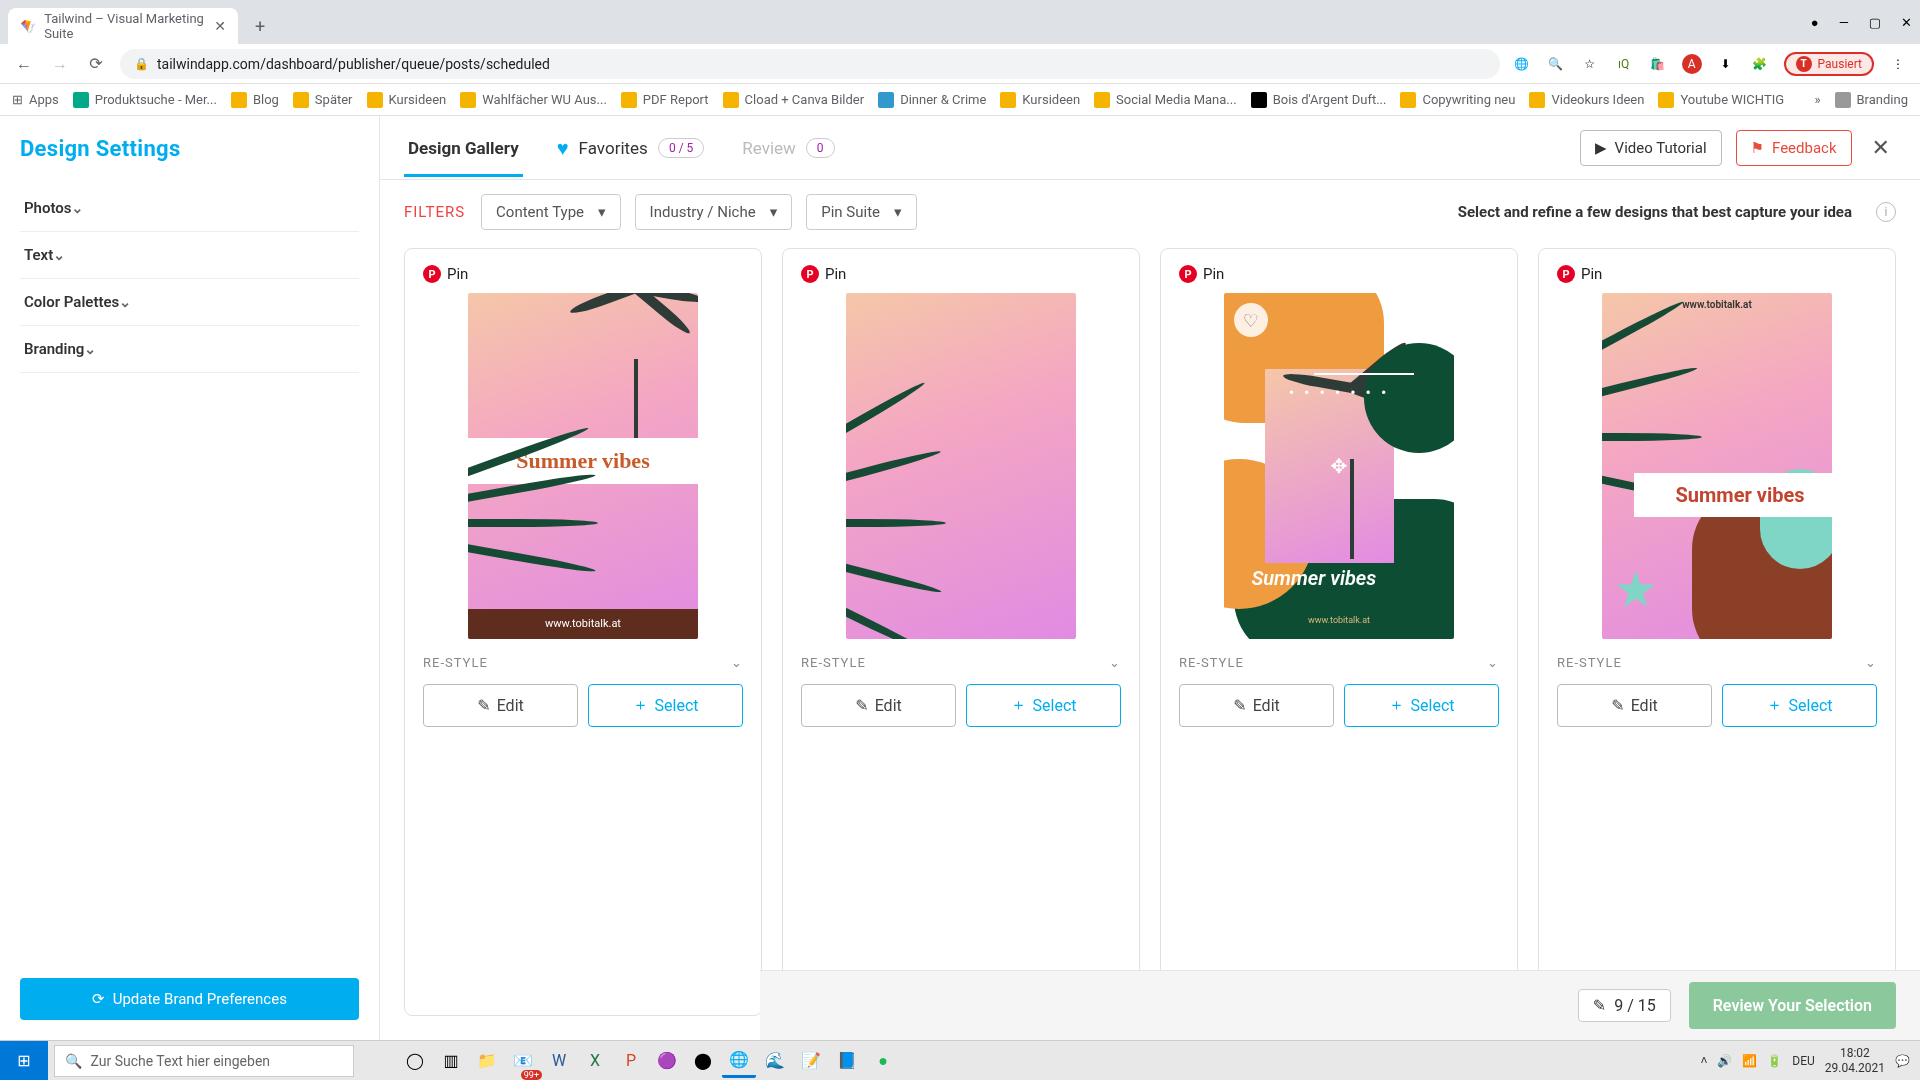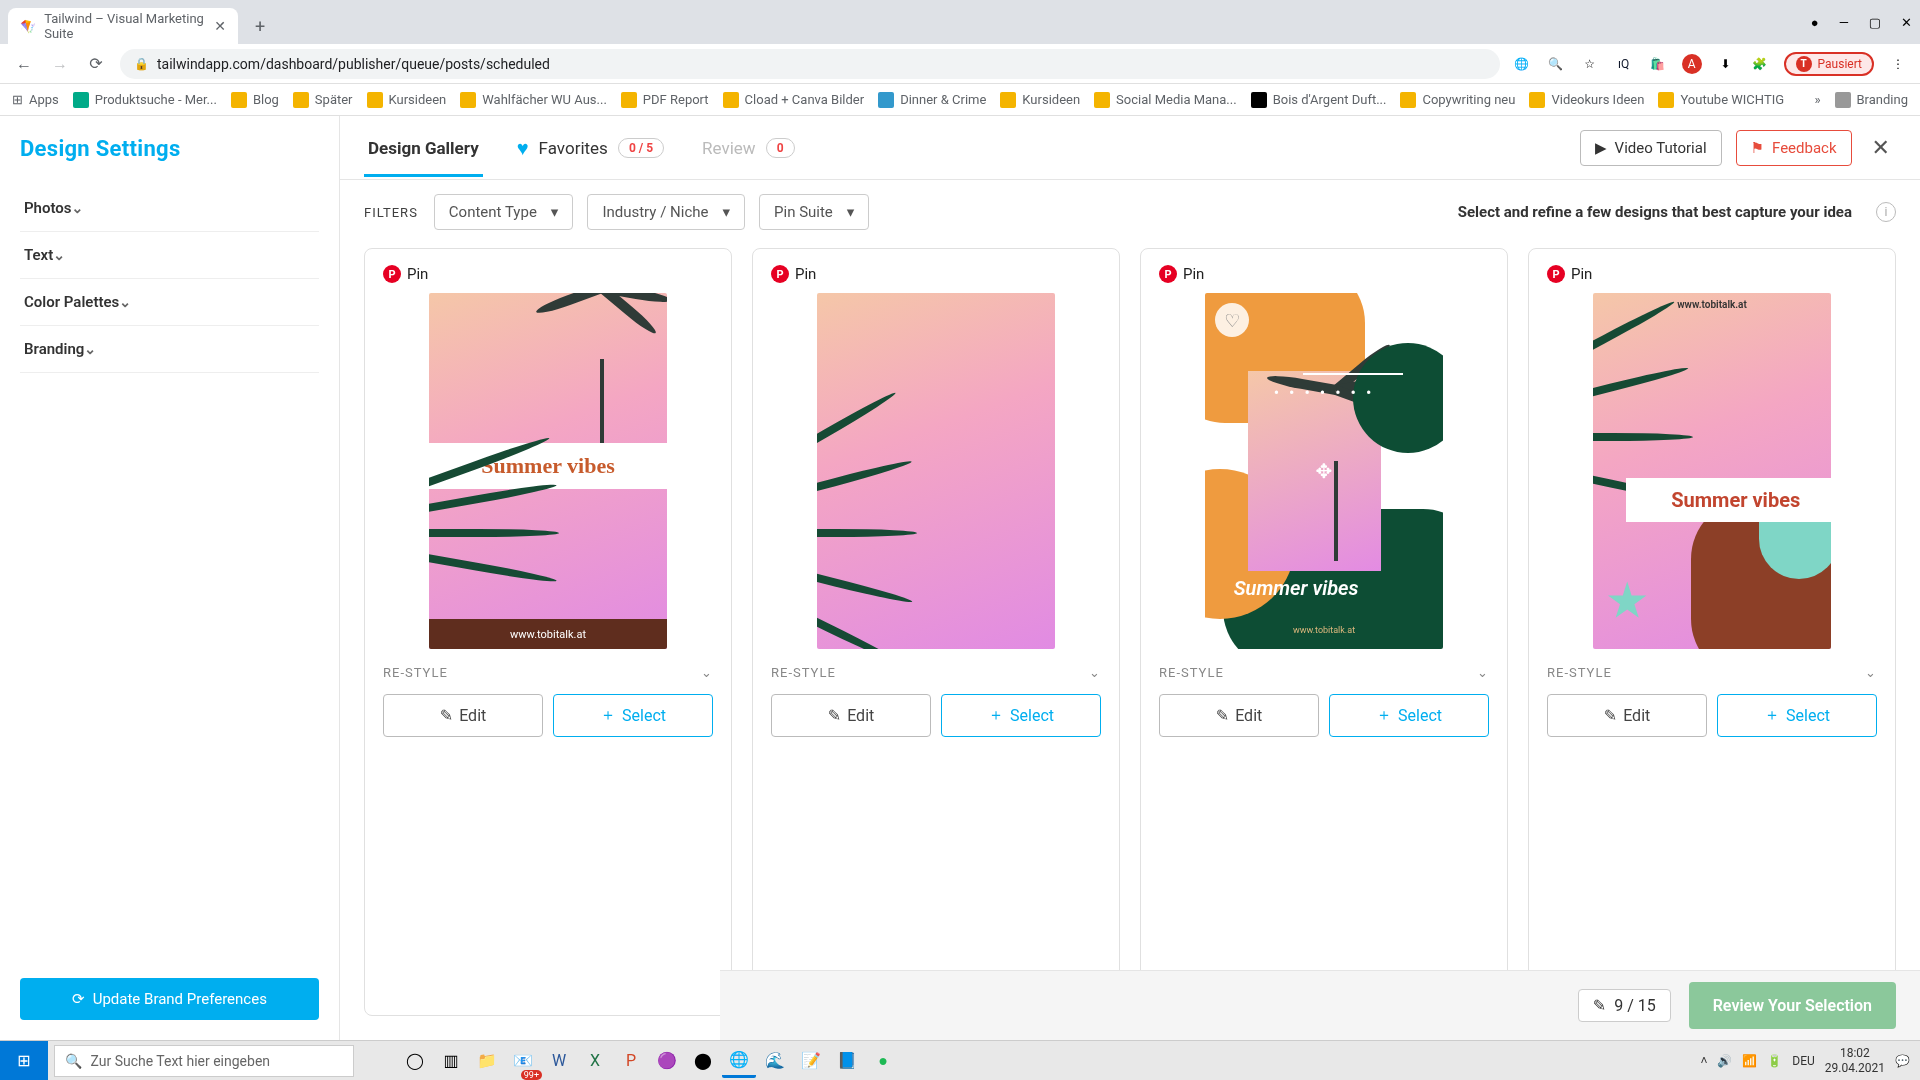--- a/index.html
+++ b/index.html
@@ -21,40 +21,40 @@
 .ext-icon { width:20px; height:20px; border-radius:4px; display:flex; align-items:center; justify-content:center; font-size:12px; cursor:pointer; }
 .pause-chip { background:#fde8e8; border:2px solid #d93025; border-radius:16px; padding:2px 10px; display:flex; align-items:center; gap:6px; font-size:12px; color:#d93025; }
 .pause-dot { width:16px; height:16px; background:#d93025; border-radius:50%; color:#fff; font-size:10px; display:flex; align-items:center; justify-content:center; font-weight:bold; }
 
 .bookmarks { background:#fff; height:32px; display:flex; align-items:center; padding:0 12px; gap:14px; border-bottom:1px solid #e0e0e0; font-size:13px; color:#5f6368; }
 .bm { display:flex; align-items:center; gap:6px; cursor:pointer; white-space:nowrap; }
 .bm-icon { width:16px; height:16px; background:#f4b400; border-radius:2px; }
 
 
 .app { display:flex; height:calc(100% - 116px - 40px); background:#fff; }
-.sidebar { width:340px; border-right:1px solid #e5e5e5; padding:20px; display:flex; flex-direction:column; }
+.sidebar { width:380px; border-right:1px solid #e5e5e5; padding:20px; display:flex; flex-direction:column; }
 .sidebar-title { color:#00aeef; font-weight:700; font-size:22px; margin-bottom:24px; letter-spacing:0.3px; }
 .accordion-item { display:flex; align-items:center; padding:14px 4px; border-bottom:1px solid #eee; cursor:pointer; font-size:15px; font-weight:600; color:#333; }
 .chev { color:#666; font-size:14px; }
 .update-btn { margin-top:auto; background:#00aeef; color:#fff; border:none; border-radius:4px; padding:12px; font-size:15px; display:flex; align-items:center; justify-content:center; gap:8px; cursor:pointer; }
 
 .main { flex:1; display:flex; flex-direction:column; position:relative; }
 .top-tabs { display:flex; align-items:center; padding:0 24px; height:64px; border-bottom:1px solid #e5e5e5; gap:30px; }
 .top-tab { display:flex; align-items:center; gap:10px; font-size:17px; color:#333; padding:18px 4px; cursor:pointer; position:relative; }
 .top-tab.active { font-weight:700; }
 .top-tab.active::after { content:""; position:absolute; left:0; right:0; bottom:-1px; height:3px; background:#00aeef; }
-.count-pill { border:1px solid #ccc; border-radius:12px; padding:2px 10px; font-size:12px; color:#ef4444;font-weight:bold; }
+.count-pill { border:1px solid #ccc; border-radius:12px; padding:2px 10px; font-size:12px; color:#a21caf; }
 .tab-heart { color:#00aeef; font-size:20px; }
 .top-actions { margin-left:auto; display:flex; gap:14px; align-items:center; }
 .outline-btn { border:1px solid #bbb; border-radius:4px; background:#fff; padding:8px 14px; display:flex; align-items:center; gap:8px; font-size:15px; cursor:pointer; color:#333; }
 .feedback-btn { border-color:#e74c3c; color:#e74c3c; }
 .close-x { font-size:22px; color:#555; cursor:pointer; padding:0 6px; }
 
 .filters-row { display:flex; align-items:center; padding:14px 24px 18px; gap:14px; }
-.filters-label { font-size:13px; color:#404040; letter-spacing:1px; margin-right:2px; }
+.filters-label { font-size:15px; color:#ef4444; letter-spacing:1px; margin-right:2px; }
 .filter-drop { border:1px solid #ccc; border-radius:4px; padding:8px 14px; display:flex; align-items:center; gap:14px; font-size:15px; color:#555; cursor:pointer; background:#fff; }
 .hint { margin-left:auto; font-size:15px; color:#333; font-weight:700; }
 .info-circle { width:20px; height:20px; border:1px solid #bbb; border-radius:50%; display:flex; align-items:center; justify-content:center; font-size:12px; color:#aaa; margin-left:10px; }
 
 .gallery { display:flex; gap:20px; padding:0 24px 24px; flex:1; overflow:hidden; }
 .card { flex:1; border:1px solid #e0e0e0; border-radius:8px; padding:16px 18px 18px; display:flex; flex-direction:column; background:#fff; }
 .pin-row { display:flex; align-items:center; gap:6px; font-size:15px; color:#222; margin-bottom:10px; }
 .pin-ico { width:18px; height:18px; background:#e60023; border-radius:50%; color:#fff; font-size:11px; font-weight:bold; display:flex; align-items:center; justify-content:center; }
 .thumb { width:72%; aspect-ratio:2/3; align-self:center; border-radius:2px; position:relative; overflow:hidden; }
 .restyle { display:flex; justify-content:space-between; align-items:center; margin-top:16px; font-size:13px; letter-spacing:1px; color:#888; cursor:pointer; }
@@ -133,21 +133,21 @@
   <div class="nav-btn" style="opacity:.4">→</div>
   <div class="nav-btn">⟳</div>
   <div class="url-field">
     <span class="lock">🔒</span>
     <span>tailwindapp.com/dashboard/publisher/queue/posts/scheduled</span>
   </div>
   <div class="ext-icons">
     <span class="ext-icon">🌐</span>
     <span class="ext-icon">🔍</span>
     <span class="ext-icon">☆</span>
-    <span class="ext-icon" style="color:#0f172a">ıQ</span>
+    <span class="ext-icon" style="color:#4d7c0f">ıQ</span>
     <span class="ext-icon">🛍️</span>
     <span class="ext-icon" style="background:#d93025;color:#fff;border-radius:50%">A</span>
     <span class="ext-icon">⬇</span>
     <span class="ext-icon">🧩</span>
     <div class="pause-chip">
       <span class="pause-dot">T</span>
       <span>Pausiert</span>
     </div>
     <span class="ext-icon">⋮</span>
   </div>

